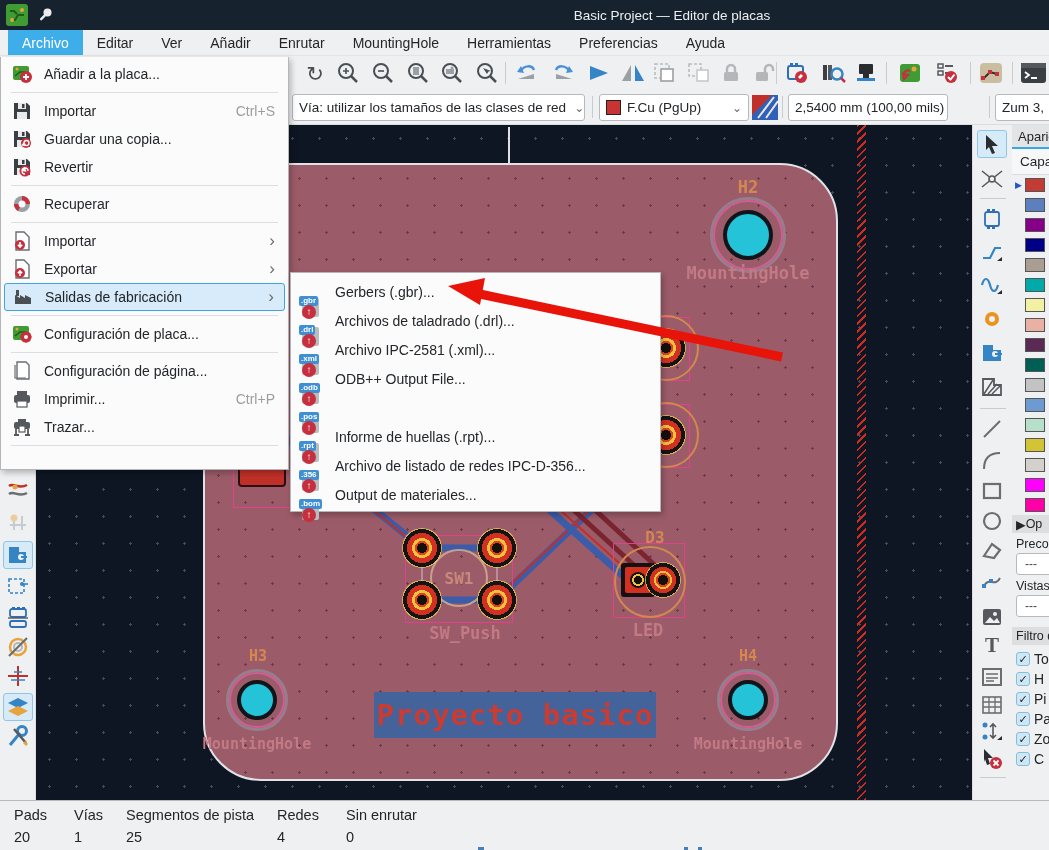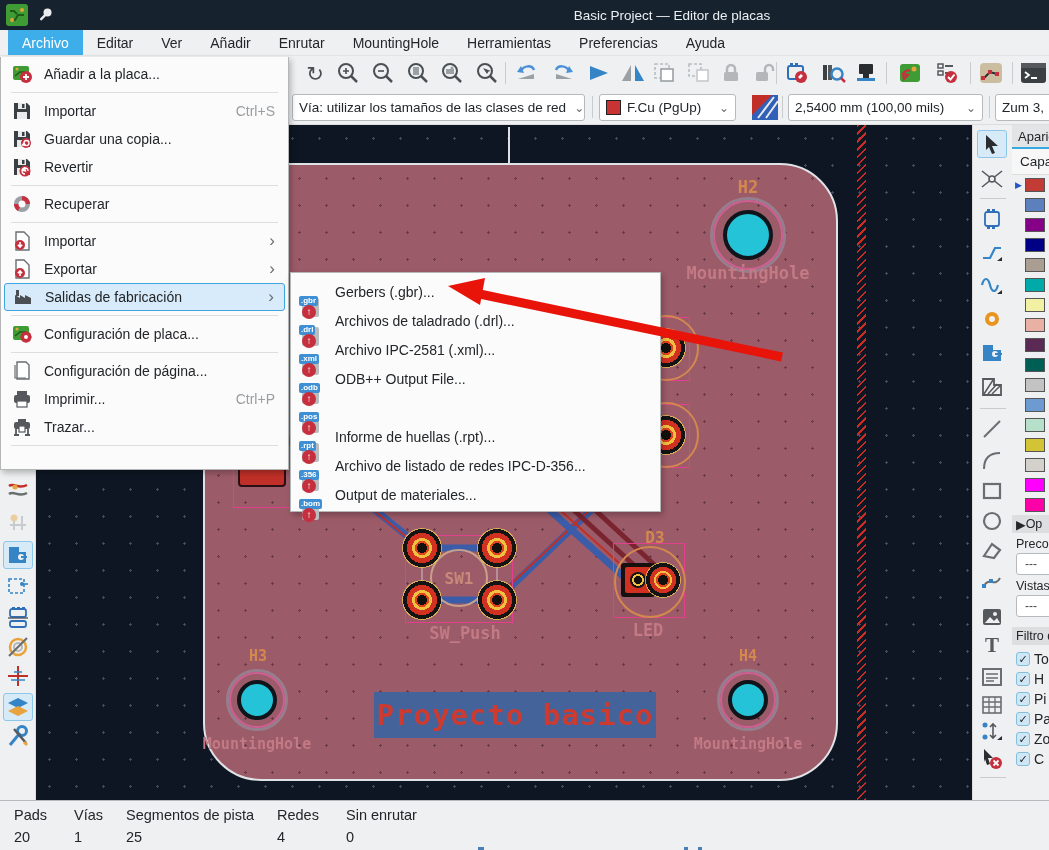--- a/index.html
+++ b/index.html
@@ -276,34 +276,34 @@
         </svg>
       </div>
   </div>
 
   <div class="abs toolrow2">
     <div class="combo" style="left:292px;width:293px">
       <span>Vía: utilizar los tamaños de las clases de red</span>
         <span class="chev">⌄</span>
     </div>
     <div class="tsep" style="left:592px"></div>
-    <div class="combo" style="left:599px;width:137px">
+    <div class="combo" style="left:599px;width:150px">
       <span class="swatch-fcu"></span>
       <span>F.Cu (PgUp)</span>
         <span class="chev">⌄</span>
     </div>
     <div class="abs" style="left:752px;top:5px">
       <svg width="26" height="25">
           <path d="M0 0 H26 V25 H0 Z" fill="#3060b8"></path>
           <path d="M0 0 H20 L0 20 Z" fill="#c03028"></path>
           <path d="M22 2 L6 23 M26 6 L14 23" stroke="#e8eaec" stroke-width="2"></path>
         </svg>
     </div>
     <div class="tsep" style="left:782px"></div>
-    <div class="combo" style="left:788px;width:195px">
+    <div class="combo" style="left:788px;width:160px">
       <span>2,5400 mm (100,00 mils)</span>
         <span class="chev">⌄</span>
     </div>
     <div class="tsep" style="left:989px"></div>
     <div class="combo" style="left:995px;width:58px">
       <span>Zum 3,</span>
     </div>
   </div>
 
   <div class="abs canvas">

